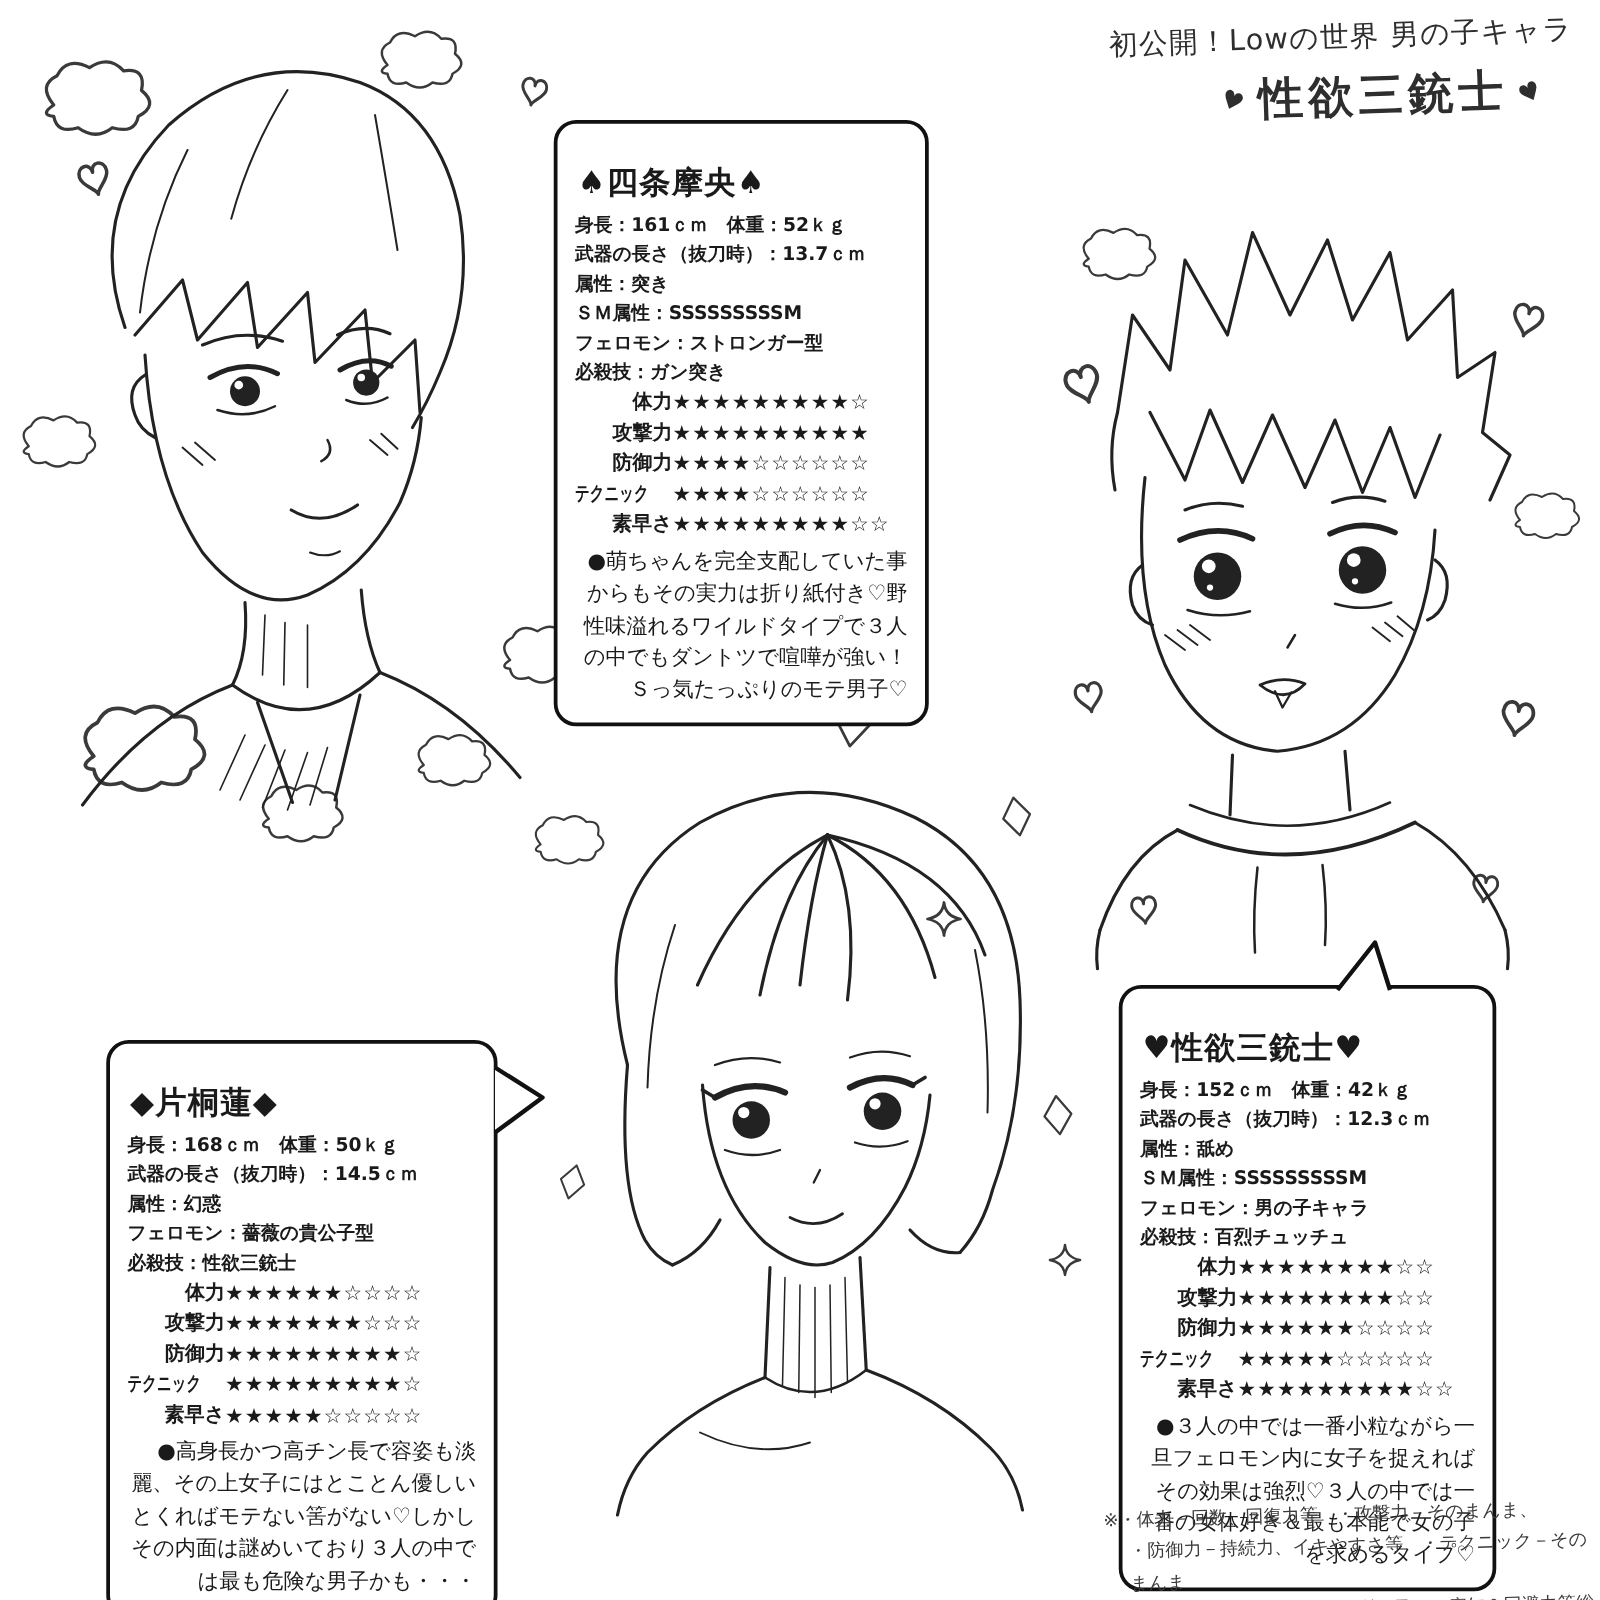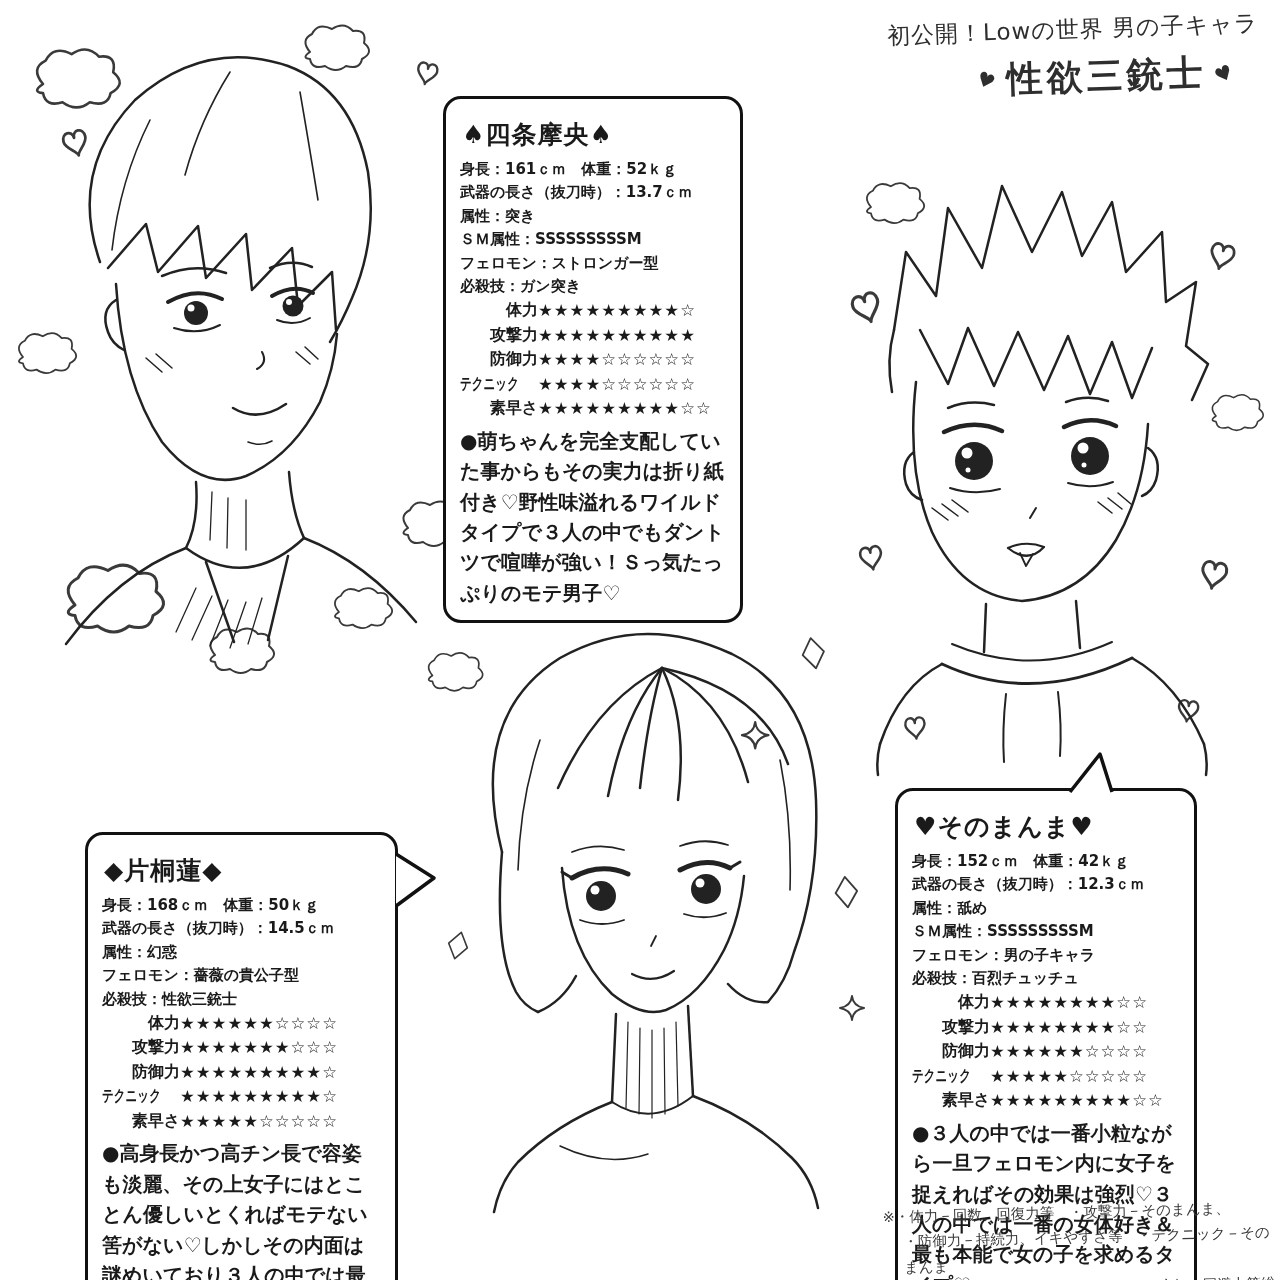--- a/index.html
+++ b/index.html
@@ -1,27 +1,27 @@
 <!DOCTYPE html>
 <html><head>
 <meta charset="utf-8">
 <style>
   html,body{margin:0;padding:0;background:#e8e8e8;}
   .canvas{position:relative;width:1280px;height:1280px;background:#ffffff;overflow:hidden;
           font-family:"DejaVu Sans",sans-serif;color:#1a1a1a;}
   .illus{position:absolute;left:0;top:0;z-index:1;}
   .statbox{position:absolute;background:#fff;border:3.5px solid #111;border-radius:18px;
-           padding:17px 14px 12px 14px;z-index:2;box-sizing:border-box;}
+           padding:28px 14px 12px 14px;z-index:2;box-sizing:border-box;}
   .char-header{font-size:25px;font-weight:bold;margin:2px 0 7px 2px;letter-spacing:1px;}
   .stat-line{font-size:15px;font-weight:bold;line-height:1.56;white-space:nowrap;}
   .stat-row{display:flex;align-items:center;height:24.5px;white-space:nowrap;text-align:right;}
   .stat-label{width:78px;flex:none;font-size:16px;font-weight:bold;}
   .stat-label.narrow{transform:scaleX(0.72);transform-origin:left center;}
   .stat-stars{font-size:16.5px;letter-spacing:1px;}
-  .char-desc{font-size:20px;line-height:1.52;margin-top:5px;font-weight:700;}
+  .char-desc{font-size:17px;line-height:1.52;margin-top:5px;font-weight:400;text-align:right;}
   .tail{position:absolute;z-index:3;}
   .hand-title{position:absolute;left:888px;top:14px;width:380px;z-index:2;
               transform:rotate(-2deg);color:#2e2e2e;}
   .hand-title .l1{font-size:23px;letter-spacing:1px;white-space:nowrap;}
   .hand-title .l2{font-size:36px;font-weight:bold;margin-top:8px;margin-left:88px;
                   letter-spacing:4px;white-space:nowrap;display:flex;align-items:center;gap:8px;}
   .hand-title .deco{font-size:20px;display:inline-block;}
   .deco.left{transform:rotate(24deg);}
   .deco.right{transform:rotate(-24deg);}
   .footnote{position:absolute;left:884px;top:1200px;width:392px;z-index:2;
@@ -278,21 +278,21 @@
           <span class="stat-stars">★★★★★☆☆☆☆☆</span>
         </div>
       </div>
     <div class="char-desc">●高身長かつ高チン長で容姿も淡麗、その上女子にはとことん優しいとくればモテない筈がない♡しかしその内面は謎めいており３人の中では最も危険な男子かも・・・</div>
   </div>
   <svg class="tail" style="left:394px;top:852px;" width="44" height="58">
     <path d="M2,2 L40,26 L2,54" fill="#ffffff" stroke="#111" stroke-width="3.5" stroke-linejoin="round"></path>
   </svg>
 
   <div class="statbox" style="left:895px;top:788px;width:302px;">
-    <div class="char-header">♥そのまんま♥</div>
+    <div class="char-header">♥性欲三銃士♥</div>
     <div>
         <div class="stat-line">身長：152ｃｍ　体重：42ｋｇ</div>
         <div class="stat-line">武器の長さ（抜刀時）：12.3ｃｍ</div>
         <div class="stat-line">属性：舐め</div>
         <div class="stat-line">ＳＭ属性：SSSSSSSSSM</div>
         <div class="stat-line">フェロモン：男の子キャラ</div>
         <div class="stat-line">必殺技：百烈チュッチュ</div>
       </div>
     <div>
         <div class="stat-row">

